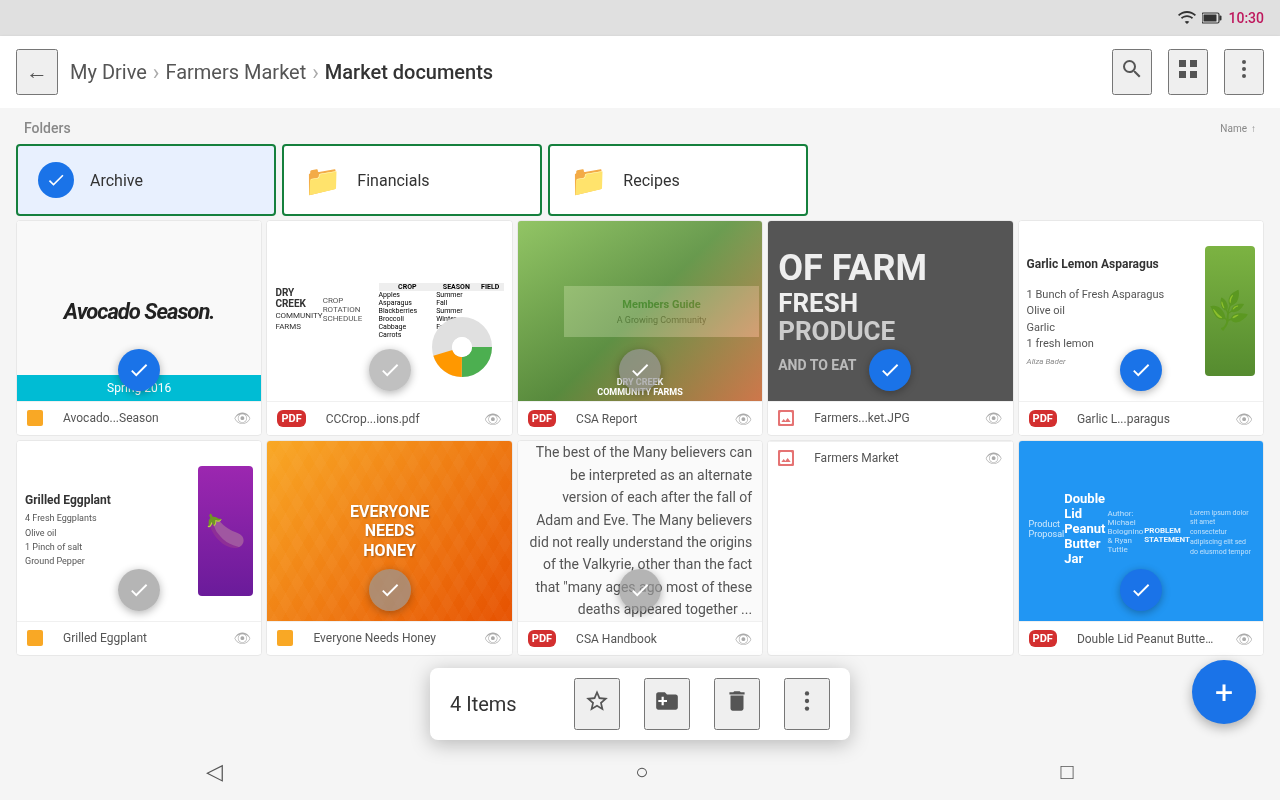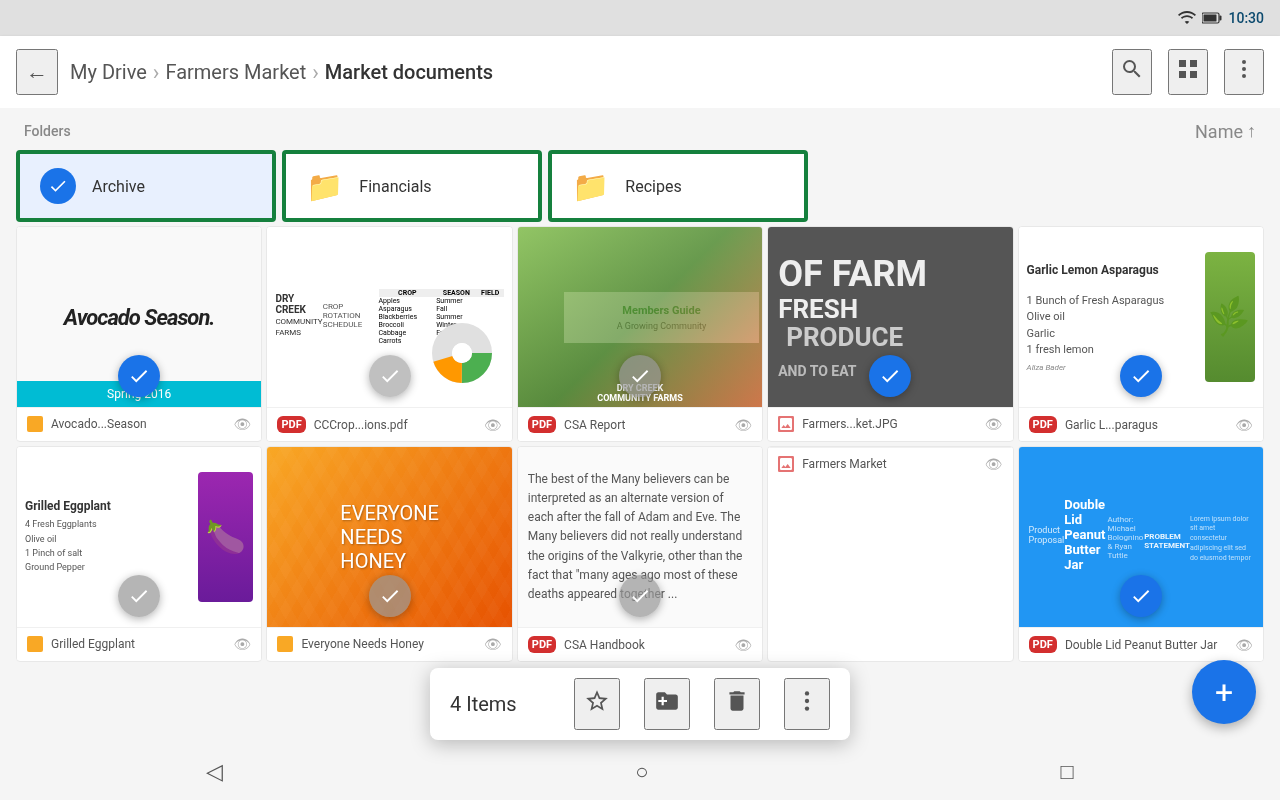--- a/index.html
+++ b/index.html
@@ -4,21 +4,21 @@
   <style>
     * { margin: 0; padding: 0; box-sizing: border-box; }
     body { width: 1280px; height: 800px; background: #f5f5f5; font-family: 'Roboto', Arial, sans-serif; overflow: hidden; position: relative; }
 
     
     .status-bar {
       width: 100%; height: 36px; background: #e0e0e0;
       display: flex; align-items: center; justify-content: flex-end;
       padding: 0 16px; gap: 8px;
     }
-    .status-bar .time { font-size: 14px; font-weight: 500; color: #0c4a6e; text-align: center; }
+    .status-bar .time { font-size: 14px; font-weight: 500; color: #be185d; text-align: center; }
     .status-icons { display: flex; align-items: center; gap: 6px; }
 
     
     .top-bar {
       width: 100%; height: 72px; background: #fff;
       display: flex; align-items: center; padding: 0 16px;
       box-shadow: 0 1px 3px rgba(0,0,0,0.15);
       gap: 12px;
     }
     .top-bar .back-btn { font-size: 22px; color: #555; cursor: pointer; padding: 8px; }
@@ -27,30 +27,30 @@
     .top-bar-actions { display: flex; align-items: center; gap: 16px; }
     .icon-btn { font-size: 22px; color: #555; cursor: pointer; padding: 6px; }
 
     
     .section-header {
       padding: 12px 24px 8px 24px;
       display: flex; align-items: center; justify-content: space-between;
       background: #f5f5f5;
     }
     .section-title { font-size: 14px; color: #888; font-weight: 500; text-transform: none; }
-    .sort-btn { display: flex; align-items: flex-end; gap: 4px; font-size: 18px; color: #888; cursor: pointer; }
+    .sort-btn { display: flex; align-items: flex-end; gap: 4px; font-size: 10px; color: #888; cursor: pointer; }
 
     
     .folders-row {
       display: flex; gap: 0; padding: 0 16px 0 16px;
       background: #f5f5f5;
     }
     .folder-card {
       flex: 0 0 260px; height: 72px; background: #fff;
-      border: 4px solid #15803d; border-radius: 4px;
+      border: 2px solid #15803d; border-radius: 4px;
       display: flex; align-items: center; gap: 16px;
       padding: 0 20px; margin-right: 6px; cursor: pointer;
       position: relative;
     }
     .folder-card.selected { background: #e8f0fe; }
     .check-circle {
       width: 36px; height: 36px; border-radius: 50%;
       background: #1a73e8; display: flex; align-items: center; justify-content: center;
       color: white; font-size: 18px;
     }
@@ -64,21 +64,21 @@
     }
     .file-card {
       background: #fff; border-radius: 4px; overflow: hidden;
       border: 1px solid #e8e8e8; cursor: pointer; position: relative;
     }
     .file-thumbnail {
       width: 100%; height: 180px; overflow: hidden; position: relative;
       background: #f0f0f0; display: flex; align-items: center; justify-content: center;
     }
     .file-footer {
-      display: flex; align-items: center; padding: 8px 10px; gap: 8px;
+      display: flex; align-items: center; padding: 8px 10px; gap: 20px;
       background: #fff; border-top: 1px solid #f0f0f0;
     }
     .file-type-icon { font-size: 11px; font-weight: bold; padding: 2px 4px; border-radius: 6px; }
     .file-type-icon.pdf { background: #d32f2f; color: white; }
     .file-name { font-size: 12px; color: #555; flex: 1; white-space: nowrap; overflow: hidden; text-overflow: ellipsis; }
     .file-eye { color: #aaa; font-size: 14px; }
 
     
     .check-overlay {
       position: absolute; bottom: 10px; left: 50%; transform: translateX(-50%);
@@ -313,21 +313,21 @@
         <span class="file-name">CSA Report</span>
         <span class="file-eye">👁</span>
       </div>
     </div>
 
     <div class="file-card">
       <div class="file-thumbnail" style="background:#444; position:relative;">
         <div style="width:100%; height:100%; background:#555; display:flex; flex-direction:column; align-items:flex-start; justify-content:center; padding:10px; font-weight:bold; color:white; line-height:1.1;">
           <div style="font-size:36px; opacity:0.9;">OF FARM</div>
           <div style="font-size:26px; opacity:0.9;">FRESH</div>
-          <div style="font-size:26px; opacity:0.7;margin-left:8px;">PRODUCE</div>
+          <div style="font-size:26px; opacity:0.7;">PRODUCE</div>
           <div style="font-size:14px; opacity:0.6; margin-top:12px;">AND TO EAT</div>
         </div>
         <div class="check-overlay">
           <svg width="22" height="22" viewBox="0 0 24 24">
               <path d="M9 16.17L4.83 12l-1.42 1.41L9 19 21 7l-1.41-1.41L9 16.17z" fill="white"></path>
             </svg>
         </div>
       </div>
       <div class="file-footer">
         <svg width="16" height="16" viewBox="0 0 24 24">
@@ -384,40 +384,40 @@
       <div class="file-footer">
         <span style="display:inline-block; width:16px; height:16px; background:#f9a825; border-radius:2px;"></span>
         <span class="file-name">Grilled Eggplant</span>
         <span class="file-eye">👁</span>
       </div>
     </div>
 
     <div class="file-card">
       <div class="file-thumbnail" style="position:relative;">
         <div style="width:100%; height:100%; background:linear-gradient(135deg, #f9a825, #e65100); display:flex; align-items:center; justify-content:center; flex-direction:column;">
-          <div style="font-size:20px; font-weight:normal; color:#fff; text-align:left; line-height:1.2; text-shadow:1px 1px 2px rgba(0,0,0,0.3);">EVERYONE<br>NEEDS<br>HONEY</div>
+          <div style="font-size:16px; font-weight:bold; color:#fff; text-align:center; line-height:1.2; text-shadow:1px 1px 2px rgba(0,0,0,0.3);">EVERYONE<br>NEEDS<br>HONEY</div>
 
           <div style="position:absolute; inset:0; background:repeating-linear-gradient(60deg, rgba(255,255,255,0.05) 0px, rgba(255,255,255,0.05) 10px, transparent 10px, transparent 20px), repeating-linear-gradient(-60deg, rgba(255,255,255,0.05) 0px, rgba(255,255,255,0.05) 10px, transparent 10px, transparent 20px); opacity:0.5;"></div>
         </div>
         <div class="check-overlay gray">
           <svg width="22" height="22" viewBox="0 0 24 24">
               <path d="M9 16.17L4.83 12l-1.42 1.41L9 19 21 7l-1.41-1.41L9 16.17z" fill="white"></path>
             </svg>
         </div>
       </div>
       <div class="file-footer">
         <span style="display:inline-block; width:16px; height:16px; background:#f9a825; border-radius:2px;"></span>
         <span class="file-name">Everyone Needs Honey</span>
         <span class="file-eye">👁</span>
       </div>
     </div>
 
     <div class="file-card">
       <div class="file-thumbnail" style="background:#fafafa; padding:10px; position:relative; overflow:hidden;">
-        <div style="font-size:12px; color:#555; line-height:1.6;">
+        <div style="font-size:14px; color:#555; line-height:1.6;text-align:right;">
           The best of the Many believers can be interpreted as an alternate version of each after the fall of Adam and Eve. The Many believers did not really understand the origins of the Valkyrie, other than the fact that "many ages ago most of these deaths appeared together ...
         </div>
         <div class="check-overlay gray">
           <svg width="22" height="22" viewBox="0 0 24 24">
               <path d="M9 16.17L4.83 12l-1.42 1.41L9 19 21 7l-1.41-1.41L9 16.17z" fill="white"></path>
             </svg>
         </div>
       </div>
       <div class="file-footer">
         <span class="file-type-icon pdf">PDF</span>

